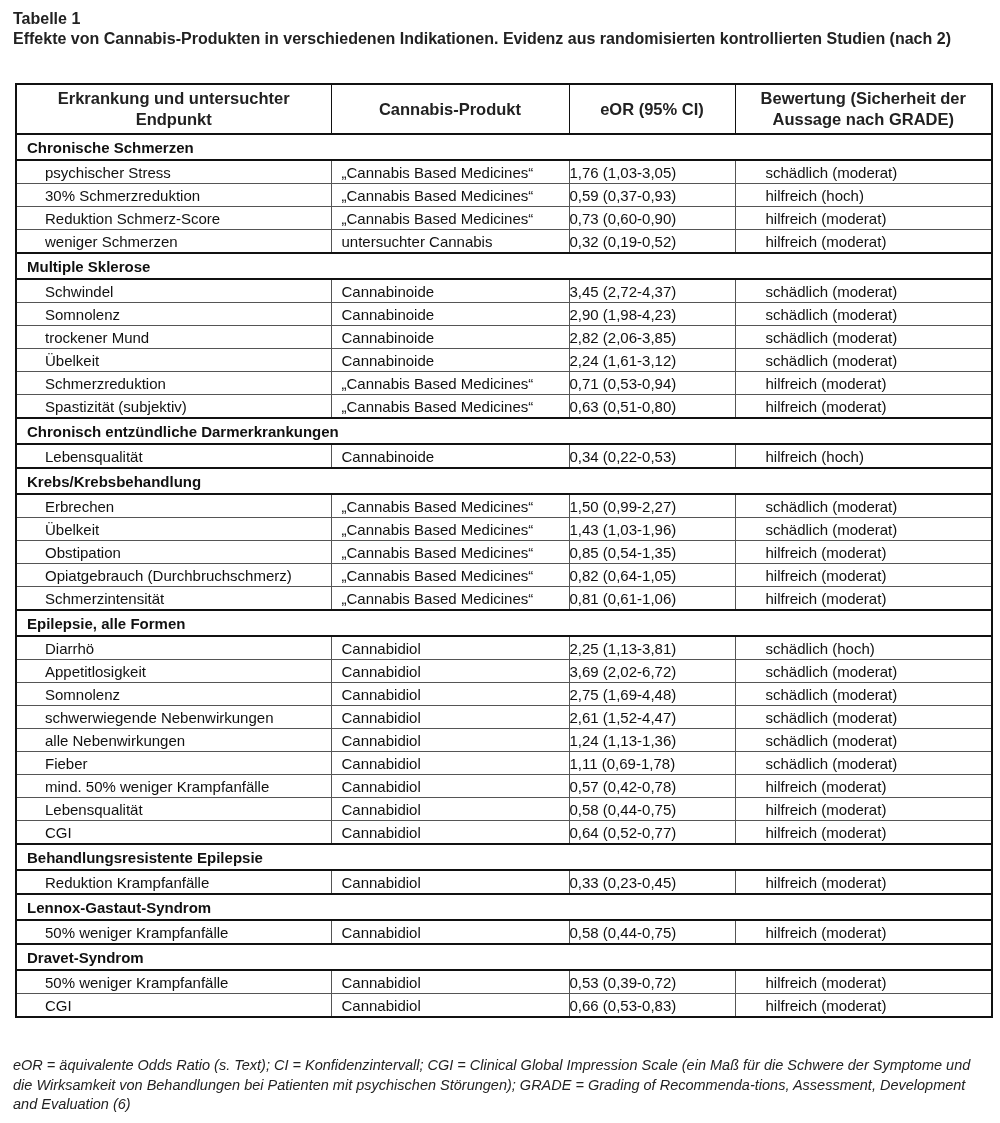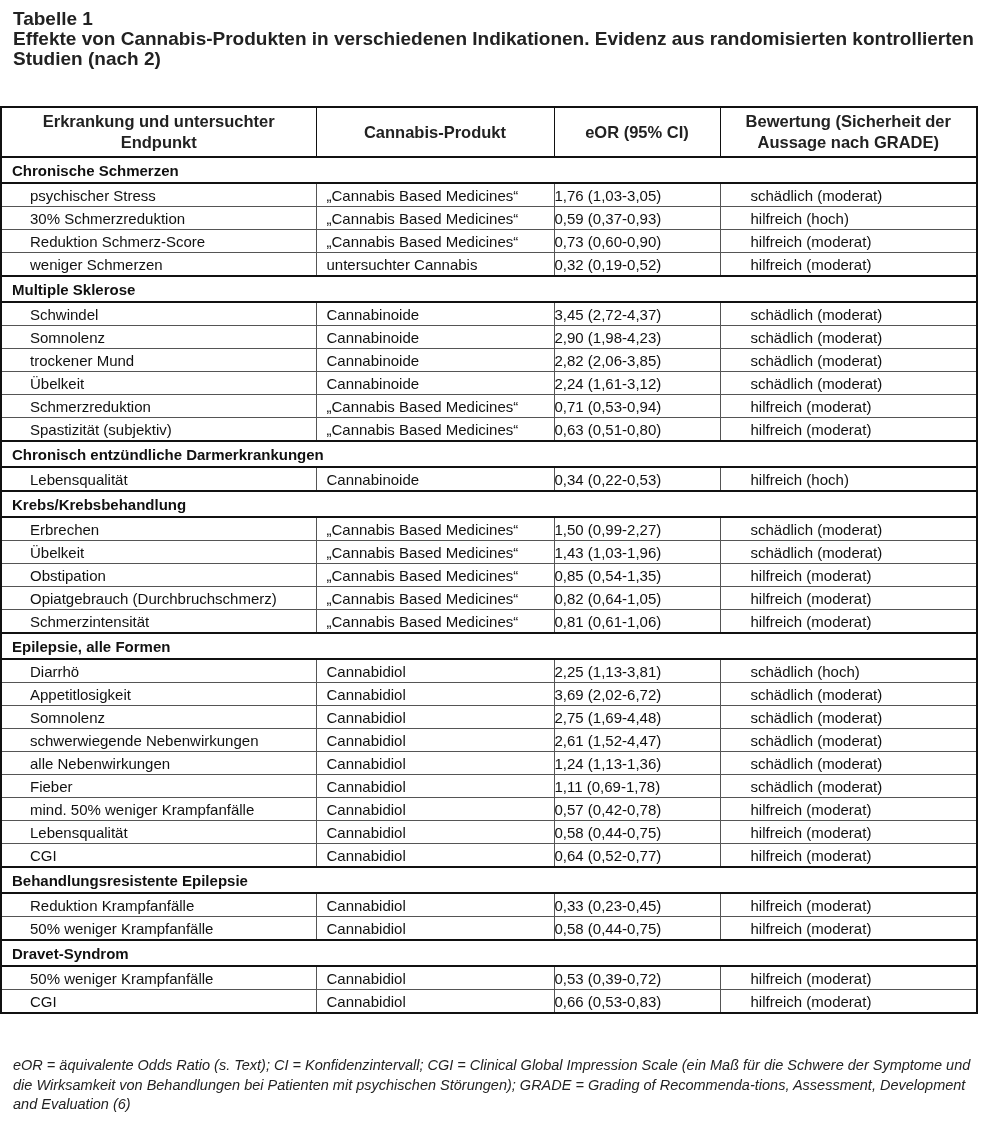--- a/index.html
+++ b/index.html
@@ -1,21 +1,21 @@
 <!DOCTYPE html>
 <html><head>
 <meta charset="utf-8">
 <style>
   html, body { margin: 0; padding: 0; background: #ffffff; }
   body { width: 1000px; height: 1123px; position: relative; overflow: hidden;
          font-family: "Liberation Sans", sans-serif; color: #111; }
   .caption { position: absolute; left: 13px; top: 9px; width: 975px;
-             font-weight: bold; font-size: 19px; line-height: 20px; color: #222; }
-  table.main { position: absolute; left: 0; top: 83px; width: 976px;
-               border-collapse: collapse; border: 2px solid #111; table-layout: fixed; margin-top: 23px; }
+             font-weight: bold; font-size: 16px; line-height: 20px; color: #222; }
+  table.main { position: absolute; left: 15px; top: 83px; width: 976px;
+               border-collapse: collapse; border: 2px solid #111; table-layout: fixed; }
   table.main col.c1 { width: 315px; }
   table.main col.c2 { width: 238px; }
   table.main col.c3 { width: 166px; }
   table.main col.c4 { width: 257px; }
   th { font-weight: bold; font-size: 16.5px; line-height: 21px; text-align: center;
        border: 1px solid #111; border-bottom: 2px solid #111; height: 46px; padding: 1px 6px; color: #222; }
   tr.section td { font-weight: bold; font-size: 15px; height: 24px; padding: 0 0 0 10px;
                   border-top: 2px solid #111; border-bottom: 2px solid #111; border-left: 1px solid #111; border-right: 1px solid #111; }
   tr.data td { font-size: 15px; height: 22px; padding: 0; border: 1px solid #555; white-space: nowrap; }
   td.endpoint { padding-left: 28px !important; }
@@ -216,20 +216,23 @@
       </tr>
       <tr class="section">
         <td colspan="4">Behandlungsresistente Epilepsie</td>
       </tr>
       <tr class="data">
         <td class="endpoint">Reduktion Krampfanfälle</td>
         <td class="product">Cannabidiol</td>
         <td class="eor">0,33 (0,23-0,45)</td>
         <td class="rating">hilfreich (moderat)</td>
       </tr>
+      <tr class="section">
+        <td colspan="4">Lennox-Gastaut-Syndrom</td>
+      </tr>
       <tr class="data">
         <td class="endpoint">50% weniger Krampfanfälle</td>
         <td class="product">Cannabidiol</td>
         <td class="eor">0,58 (0,44-0,75)</td>
         <td class="rating">hilfreich (moderat)</td>
       </tr>
       <tr class="section">
         <td colspan="4">Dravet-Syndrom</td>
       </tr>
       <tr class="data">

